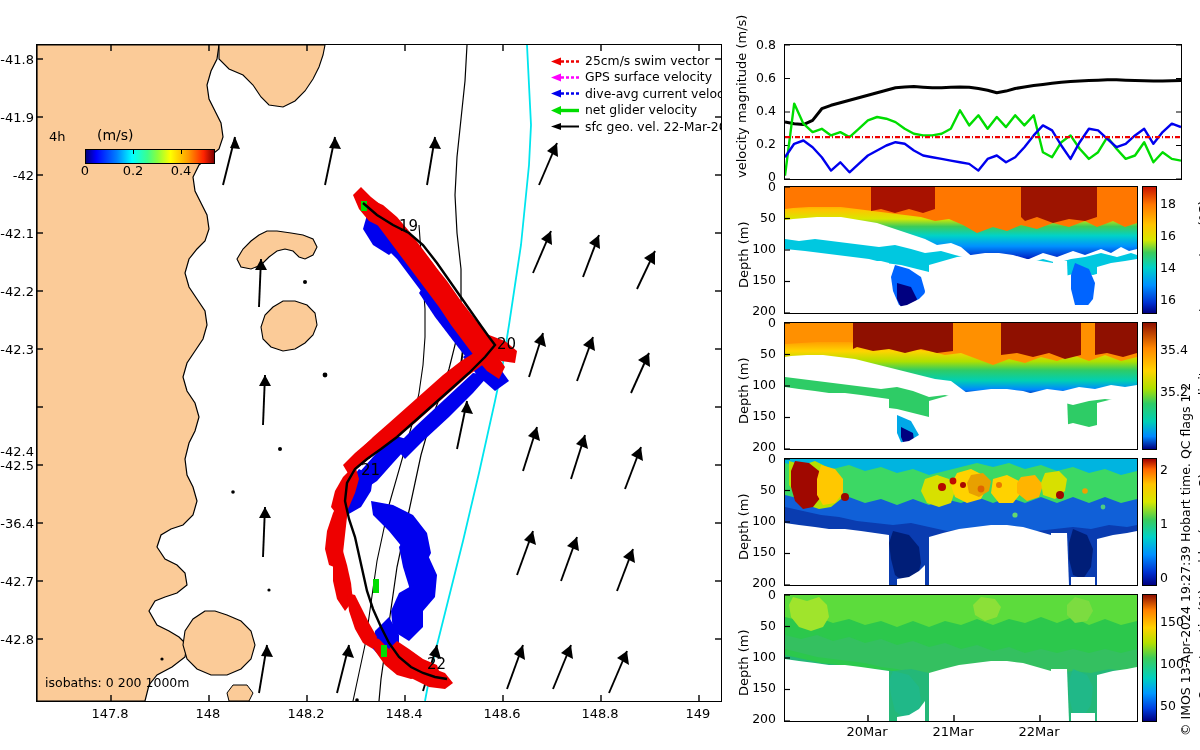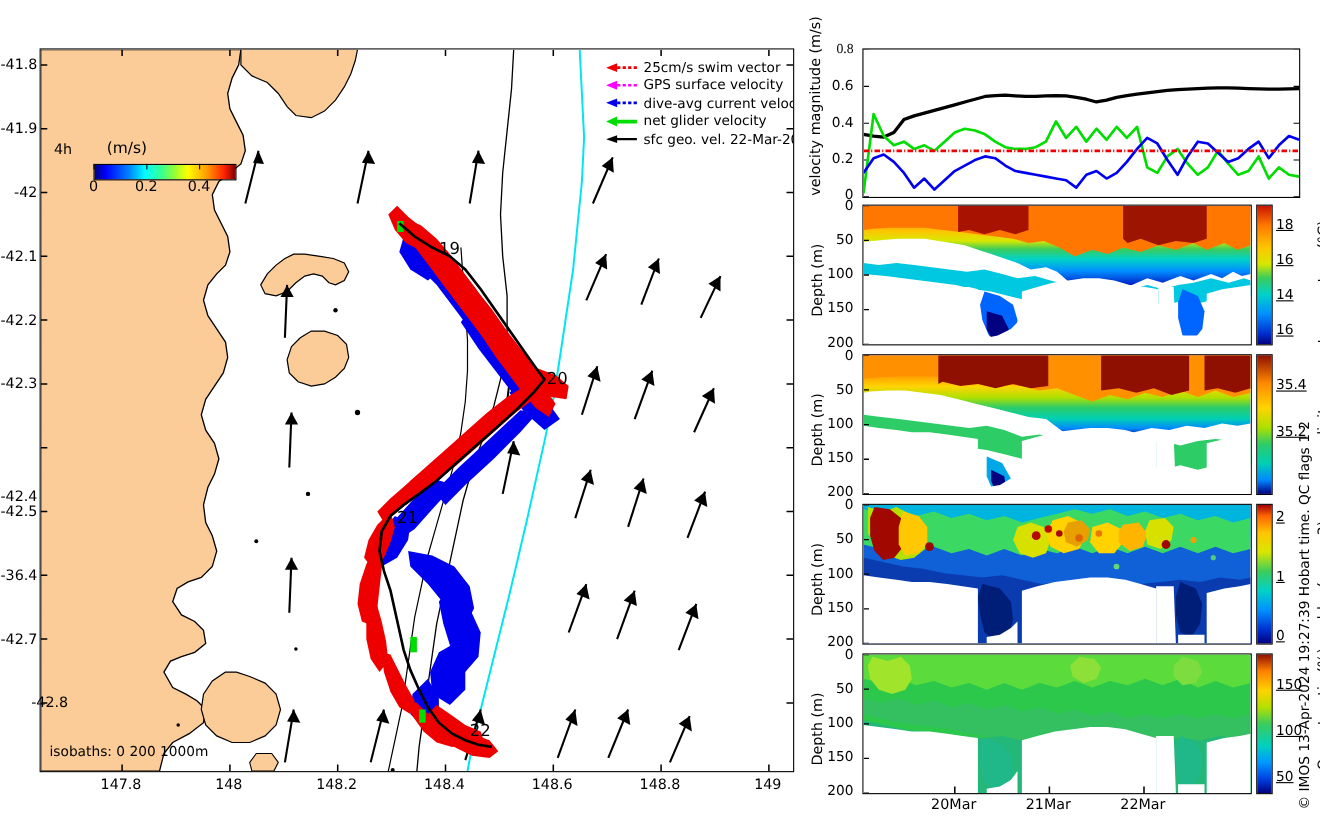--- a/index.html
+++ b/index.html
@@ -24,21 +24,21 @@
       border:0.5px solid #000;}
   .cbar-tickm{position:absolute;width:1px;height:5px;background:#000;top:104px;}
   .cbar-labm{position:absolute;top:118px;font-size:13px;width:40px;text-align:center;}
   #isobath-note{position:absolute;left:8px;top:630px;font-size:12.5px;white-space:nowrap;}
   
   .rpanel{position:absolute;border:1.2px solid #000;background:#fff;overflow:hidden;}
   .axlabel-v{position:absolute;transform-origin:0 0;transform:rotate(-90deg);
       font-size:13px;white-space:nowrap;}
   .ytlab{position:absolute;font-size:12.5px;text-align:right;width:34px;}
   .cbar{position:absolute;width:13px;border:0.6px solid #000;}
-  .cblab{position:absolute;font-size:12.5px;white-space:nowrap;text-decoration:underline;}
+  .cblab{position:absolute;font-size:12.5px;white-space:nowrap;}
   .xtlab{position:absolute;font-size:13px;text-align:center;width:54px;}
   #copyright{position:absolute;left:1178px;top:736px;transform-origin:0 0;
       transform:rotate(-90deg);font-size:12.5px;white-space:nowrap;}
   svg{display:block;}
 </style>
 </head>
 <body>
 
 <div id="title-block">
 </div>
@@ -355,36 +355,36 @@
     <div style="position:absolute;top:8px;width:34px;text-align:right;font-size:13px;">-41.8</div>
     <div style="position:absolute;top:66px;width:34px;text-align:right;font-size:13px;">-41.9</div>
     <div style="position:absolute;top:124px;width:34px;text-align:right;font-size:13px;">-42</div>
     <div style="position:absolute;top:182px;width:34px;text-align:right;font-size:13px;">-42.1</div>
     <div style="position:absolute;top:240px;width:34px;text-align:right;font-size:13px;">-42.2</div>
     <div style="position:absolute;top:298px;width:34px;text-align:right;font-size:13px;">-42.3</div>
     <div style="position:absolute;top:356px;width:34px;text-align:right;font-size:13px;margin-top:44px;">-42.4</div>
     <div style="position:absolute;top:414px;width:34px;text-align:right;font-size:13px;">-42.5</div>
     <div style="position:absolute;top:472px;width:34px;text-align:right;font-size:13px;">-36.4</div>
     <div style="position:absolute;top:530px;width:34px;text-align:right;font-size:13px;">-42.7</div>
-    <div style="position:absolute;top:588px;width:34px;text-align:right;font-size:13px;margin-left:28px;">-42.8</div>
+    <div style="position:absolute;top:588px;width:34px;text-align:right;font-size:13px;">-42.8</div>
   </div>
 </div>
 <div class="abs" style="left:0;top:706px;">
   <div style="position:absolute;left:80px;width:60px;text-align:center;font-size:13px;">147.8</div>
   <div style="position:absolute;left:178px;width:60px;text-align:center;font-size:13px;">148</div>
   <div style="position:absolute;left:276px;width:60px;text-align:center;font-size:13px;">148.2</div>
   <div style="position:absolute;left:374px;width:60px;text-align:center;font-size:13px;">148.4</div>
   <div style="position:absolute;left:472px;width:60px;text-align:center;font-size:13px;">148.6</div>
   <div style="position:absolute;left:570px;width:60px;text-align:center;font-size:13px;">148.8</div>
   <div style="position:absolute;left:668px;width:60px;text-align:center;font-size:13px;">149</div>
 </div>
 
 <div class="axlabel-v" style="left:734px;top:178px;">velocity magnitude (m/s)</div>
 <div class="abs" style="left:742px;top:44px;width:38px;">
-  <div class="ytlab" style="top:-7px;left:0;font-family:Liberation Serif, serif;">0.8</div>
+  <div class="ytlab" style="top:-7px;left:0;">0.8</div>
   <div class="ytlab" style="top:26px;left:0;">0.6</div>
   <div class="ytlab" style="top:59px;left:0;">0.4</div>
   <div class="ytlab" style="top:92px;left:0;">0.2</div>
   <div class="ytlab" style="top:125px;left:0;">0</div>
 </div>
 <div class="rpanel" id="vel-panel" style="left:784px;top:44px;width:396px;height:134px;">
   <svg id="vel-svg" width="396" height="134" viewBox="0 0 396 134">
     <g id="vel-series">
         <line x1="0" x2="5" y1="134" y2="134" stroke="#000" stroke-width="1"></line>
         <line x1="396" x2="391" y1="134" y2="134" stroke="#000" stroke-width="1"></line>

